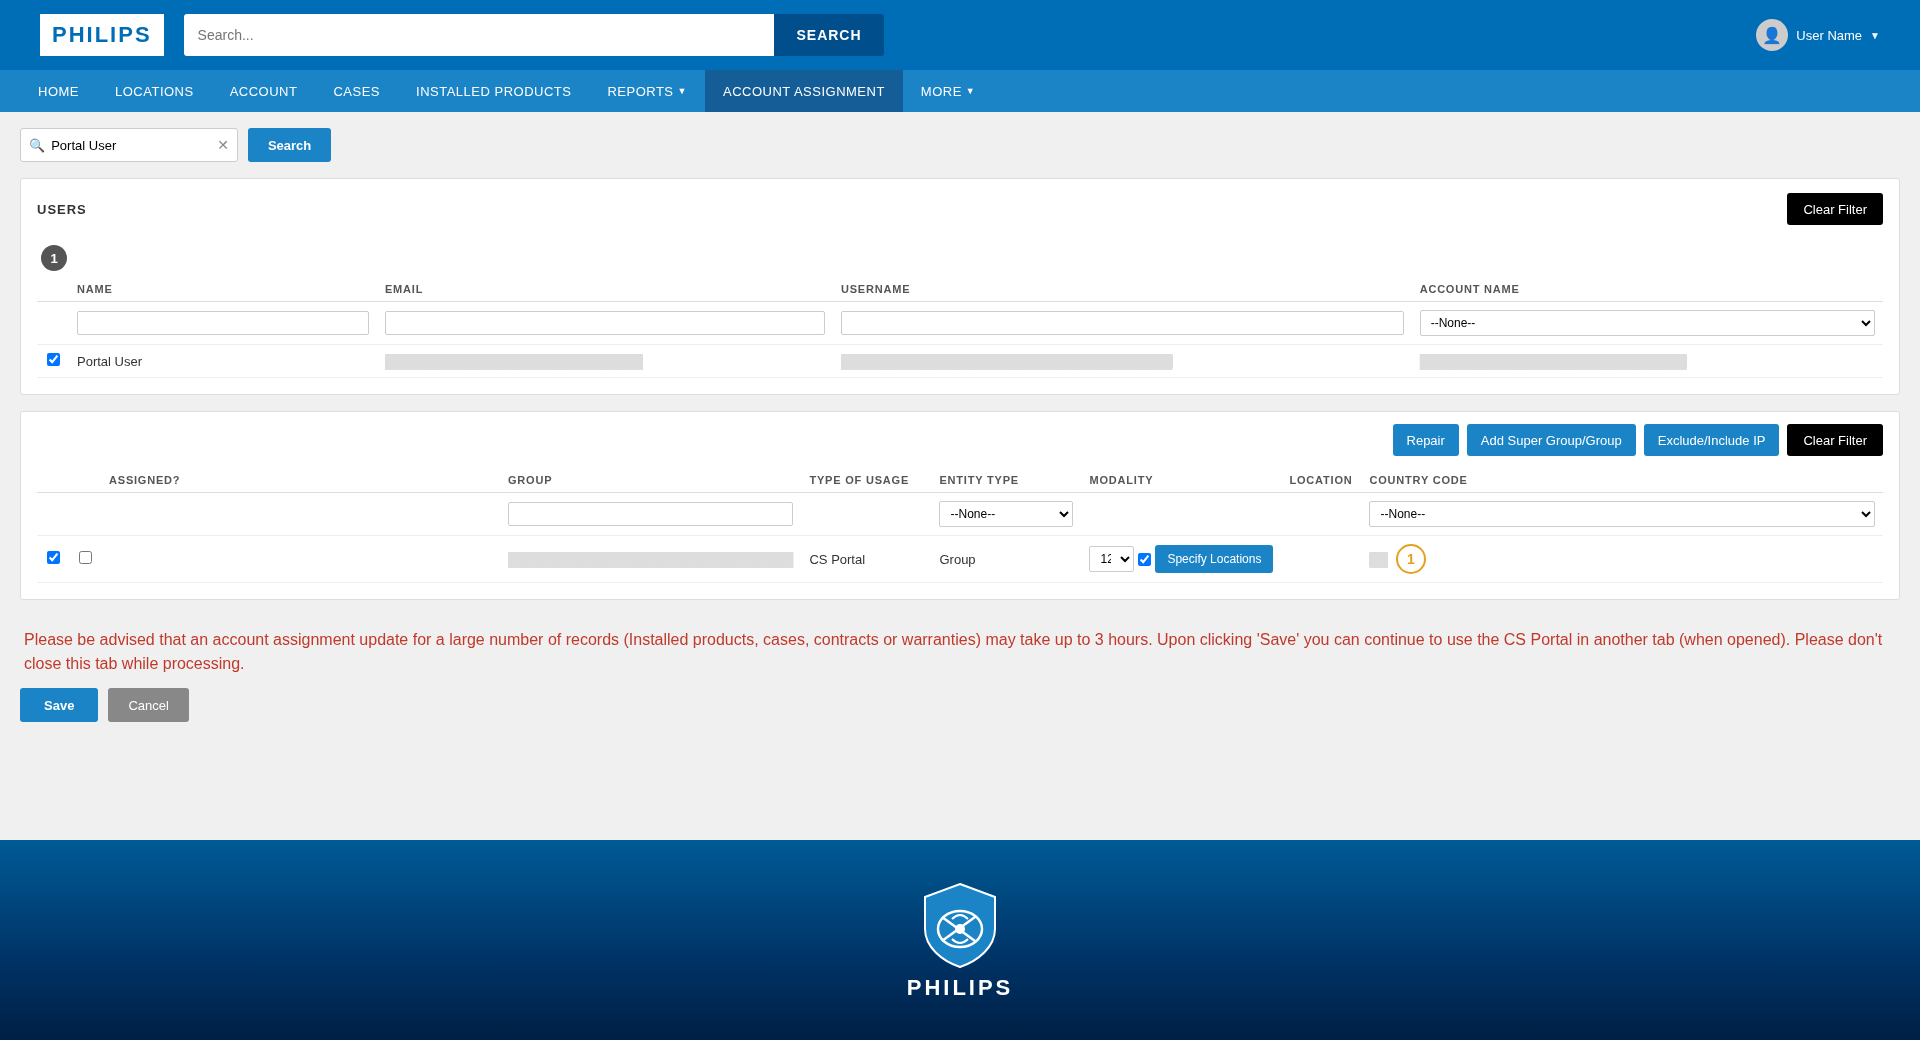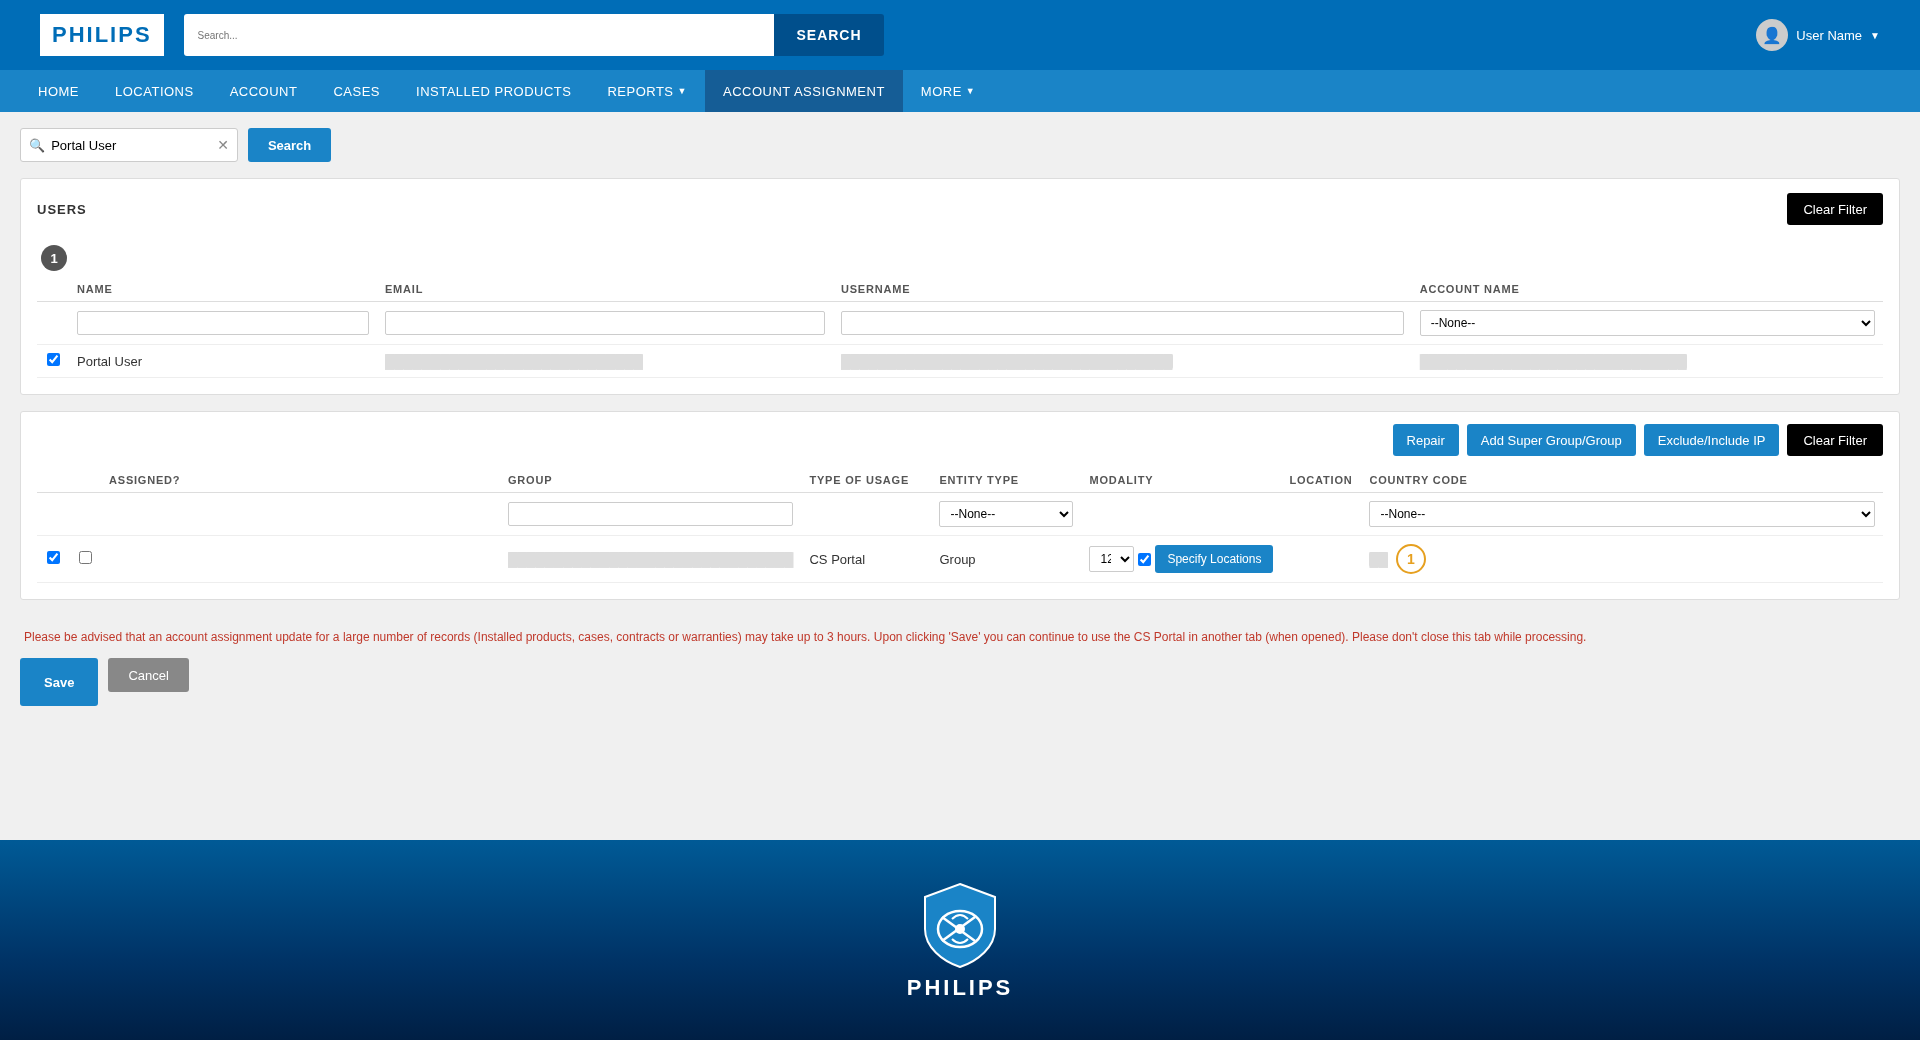--- a/index.html
+++ b/index.html
@@ -33,21 +33,21 @@
       max-width: 700px;
       display: flex;
       align-items: center;
       gap: 0;
     }
     .search-bar-input {
       flex: 1;
       height: 42px;
       border: none;
       padding: 0 14px;
-      font-size: 10px;
+      font-size: 14px;
       outline: none;
       border-radius: 3px 0 0 3px;
     }
     .search-bar-button {
       background: #004f8c;
       color: white;
       border: none;
       height: 42px;
       padding: 0 22px;
       font-size: 14px;
@@ -288,36 +288,36 @@
       display: inline-flex;
       align-items: center;
       justify-content: center;
       font-weight: bold;
       font-size: 14px;
     }
 
     
     .notice-text {
       color: #c0392b;
-      font-size: 12px;
+      font-size: 16px;
       padding: 12px 4px 8px;
       line-height: 1.5;
     }
 
     
     .form-actions {
       display: flex;
       gap: 10px;
       padding: 4px 0 20px;
     }
     .save-btn {
       background: #1a84c7;
       color: white;
       border: none;
-      height: 48px;
+      height: 34px;
       padding: 0 24px;
       font-size: 13px;
       cursor: pointer;
       border-radius: 3px;
       font-weight: bold;
     }
     .cancel-btn {
       background: #888;
       color: white;
       border: none;

